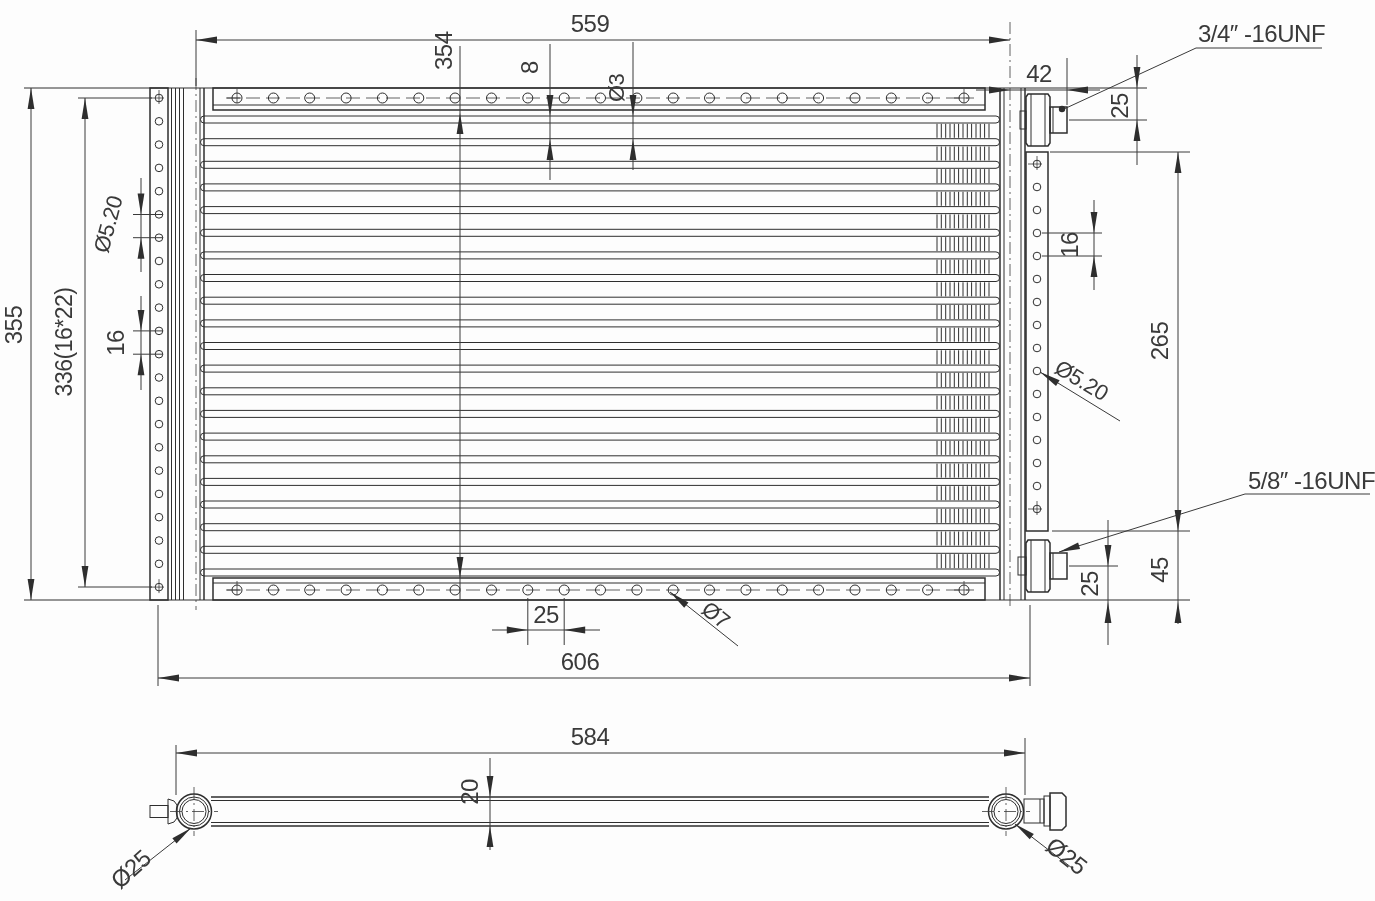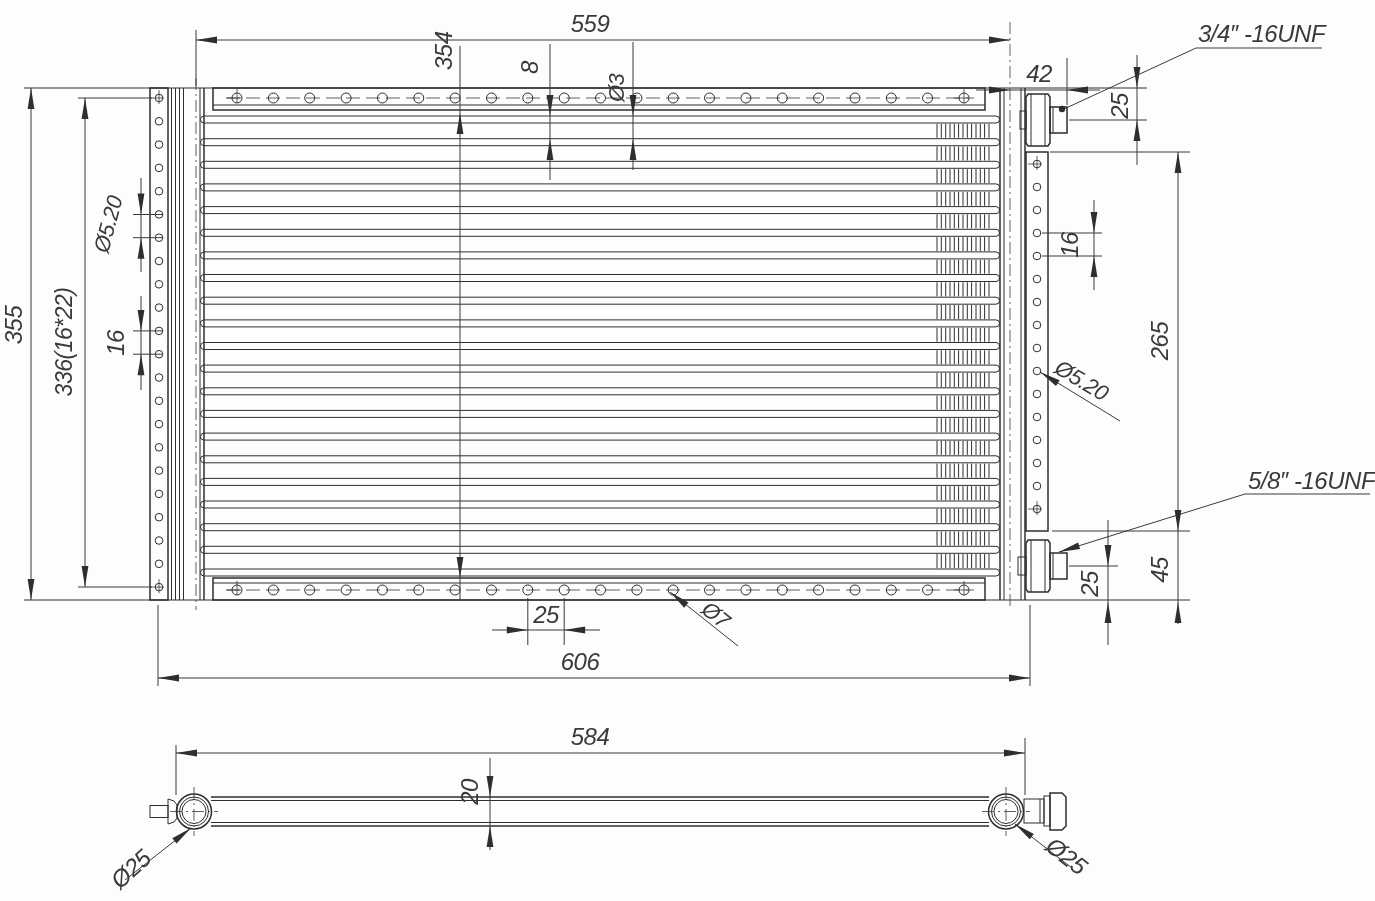--- a/index.html
+++ b/index.html
@@ -1,18 +1,18 @@
 <!DOCTYPE html>
 <html><head>
 <meta charset="utf-8">
 <style>
   html,body{margin:0;padding:0;background:#e8e8e8;}
   .sheet{
     width:1375px;height:901px;background:#fdfdfd;position:relative;
-    font-family:"Liberation Sans", sans-serif;overflow:hidden;font-style:italic;
+    font-family:"Liberation Sans", sans-serif;overflow:hidden;
   }
   svg{display:block;}
   text{fill:#3a3a3a;font-family:"Liberation Sans", sans-serif;letter-spacing:-0.5px;}
   .t24{font-size:24px;}
   .t23{font-size:23px;}
   .t22{font-size:22px;}
   .part{stroke:#2e2e2e;stroke-width:1.5;fill:none;}
   .part2{stroke:#2e2e2e;stroke-width:1;fill:none;}
   .dim{stroke:#3a3a3a;stroke-width:1;fill:none;}
   .cl{stroke:#3a3a3a;stroke-width:0.8;fill:none;stroke-dasharray:12 4 2 4;}

